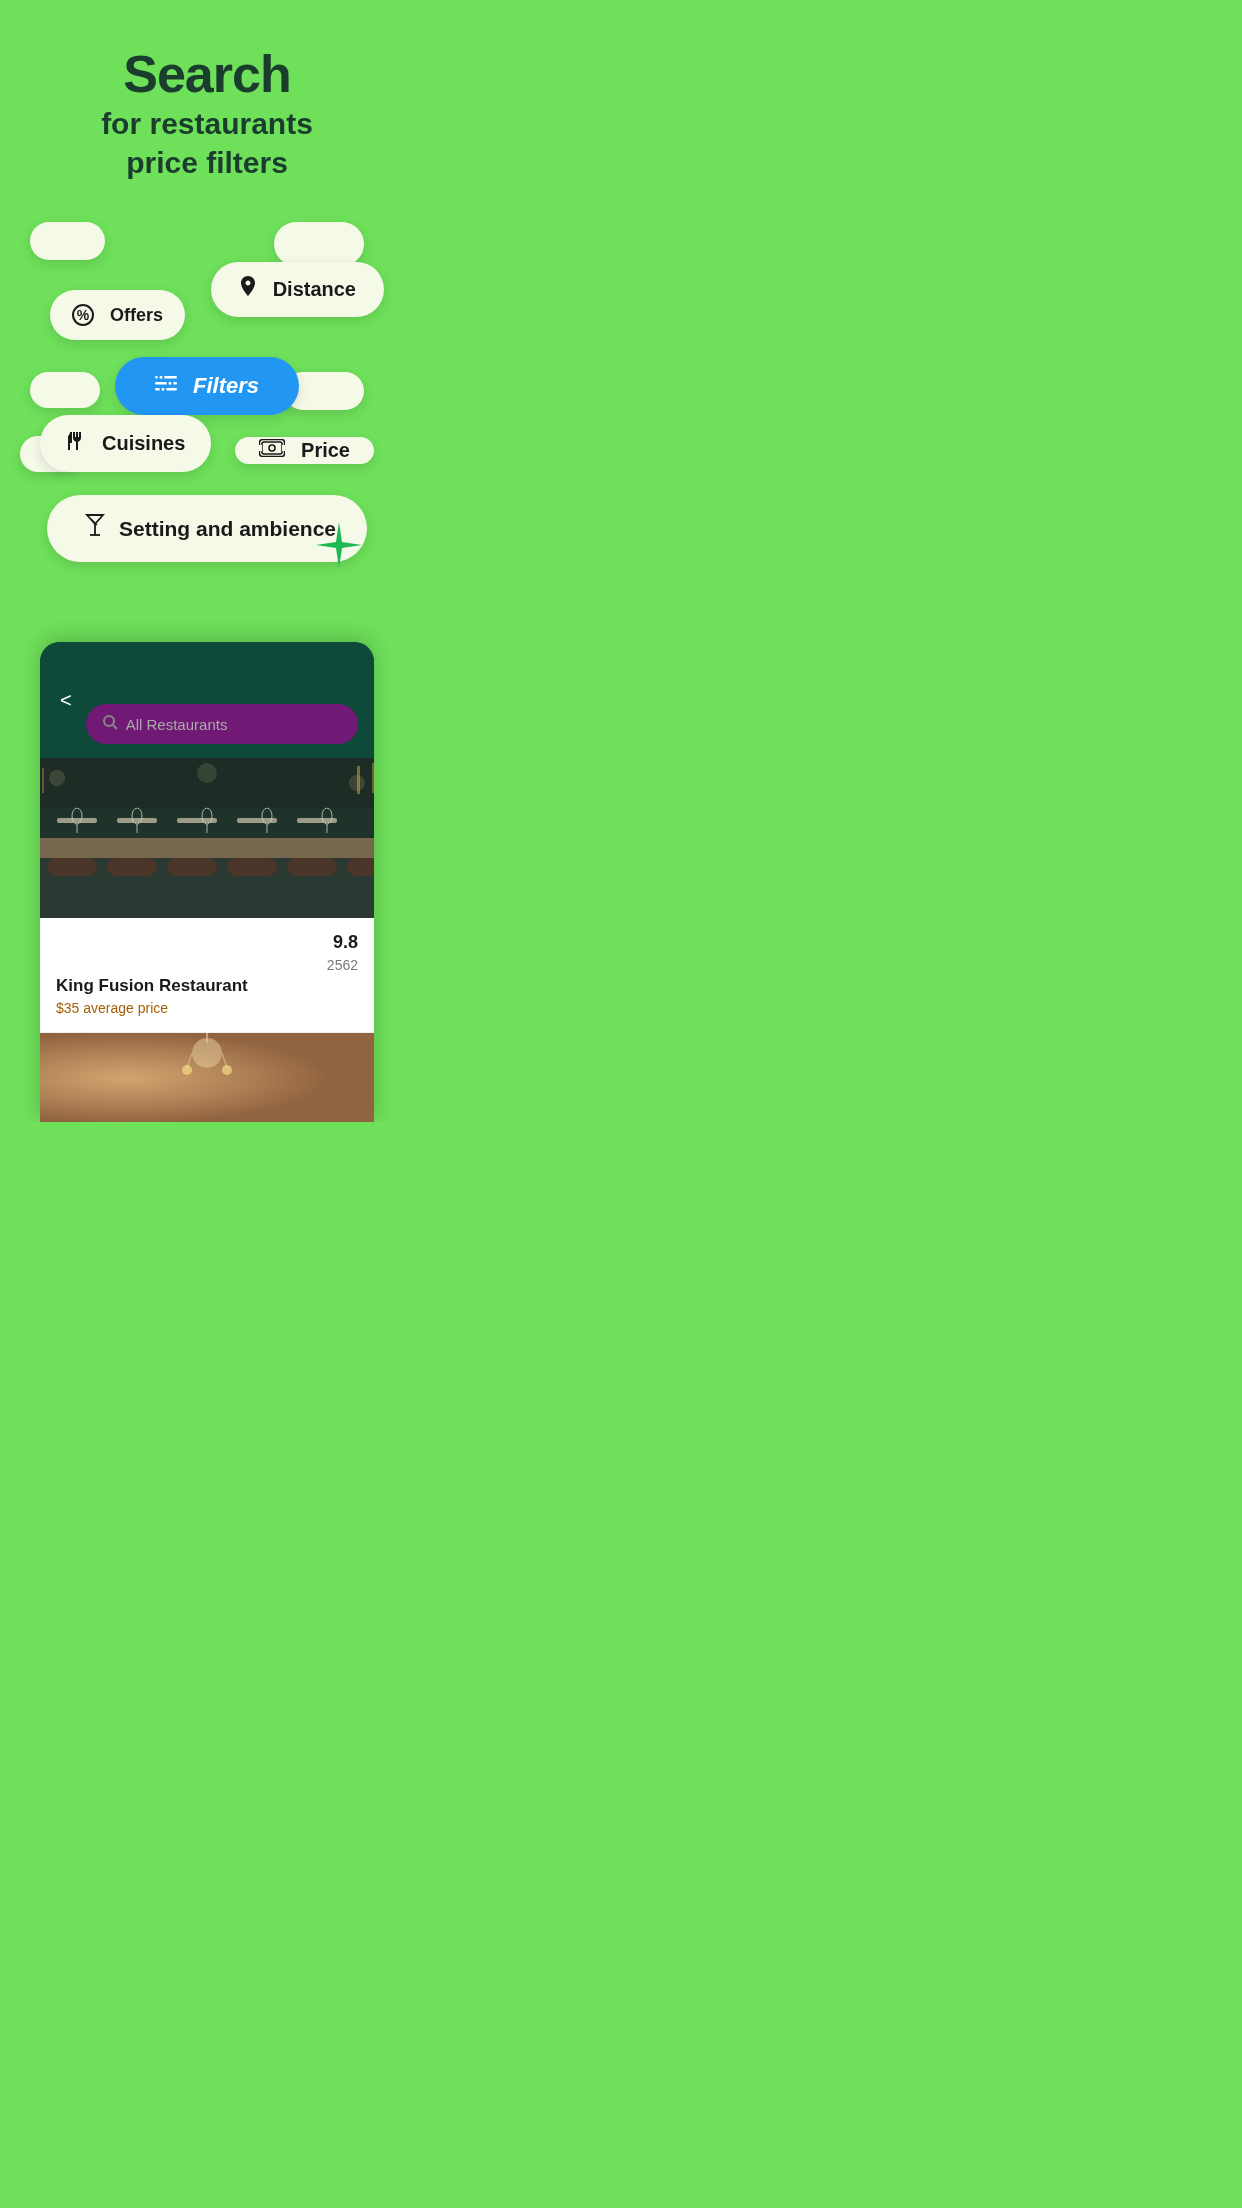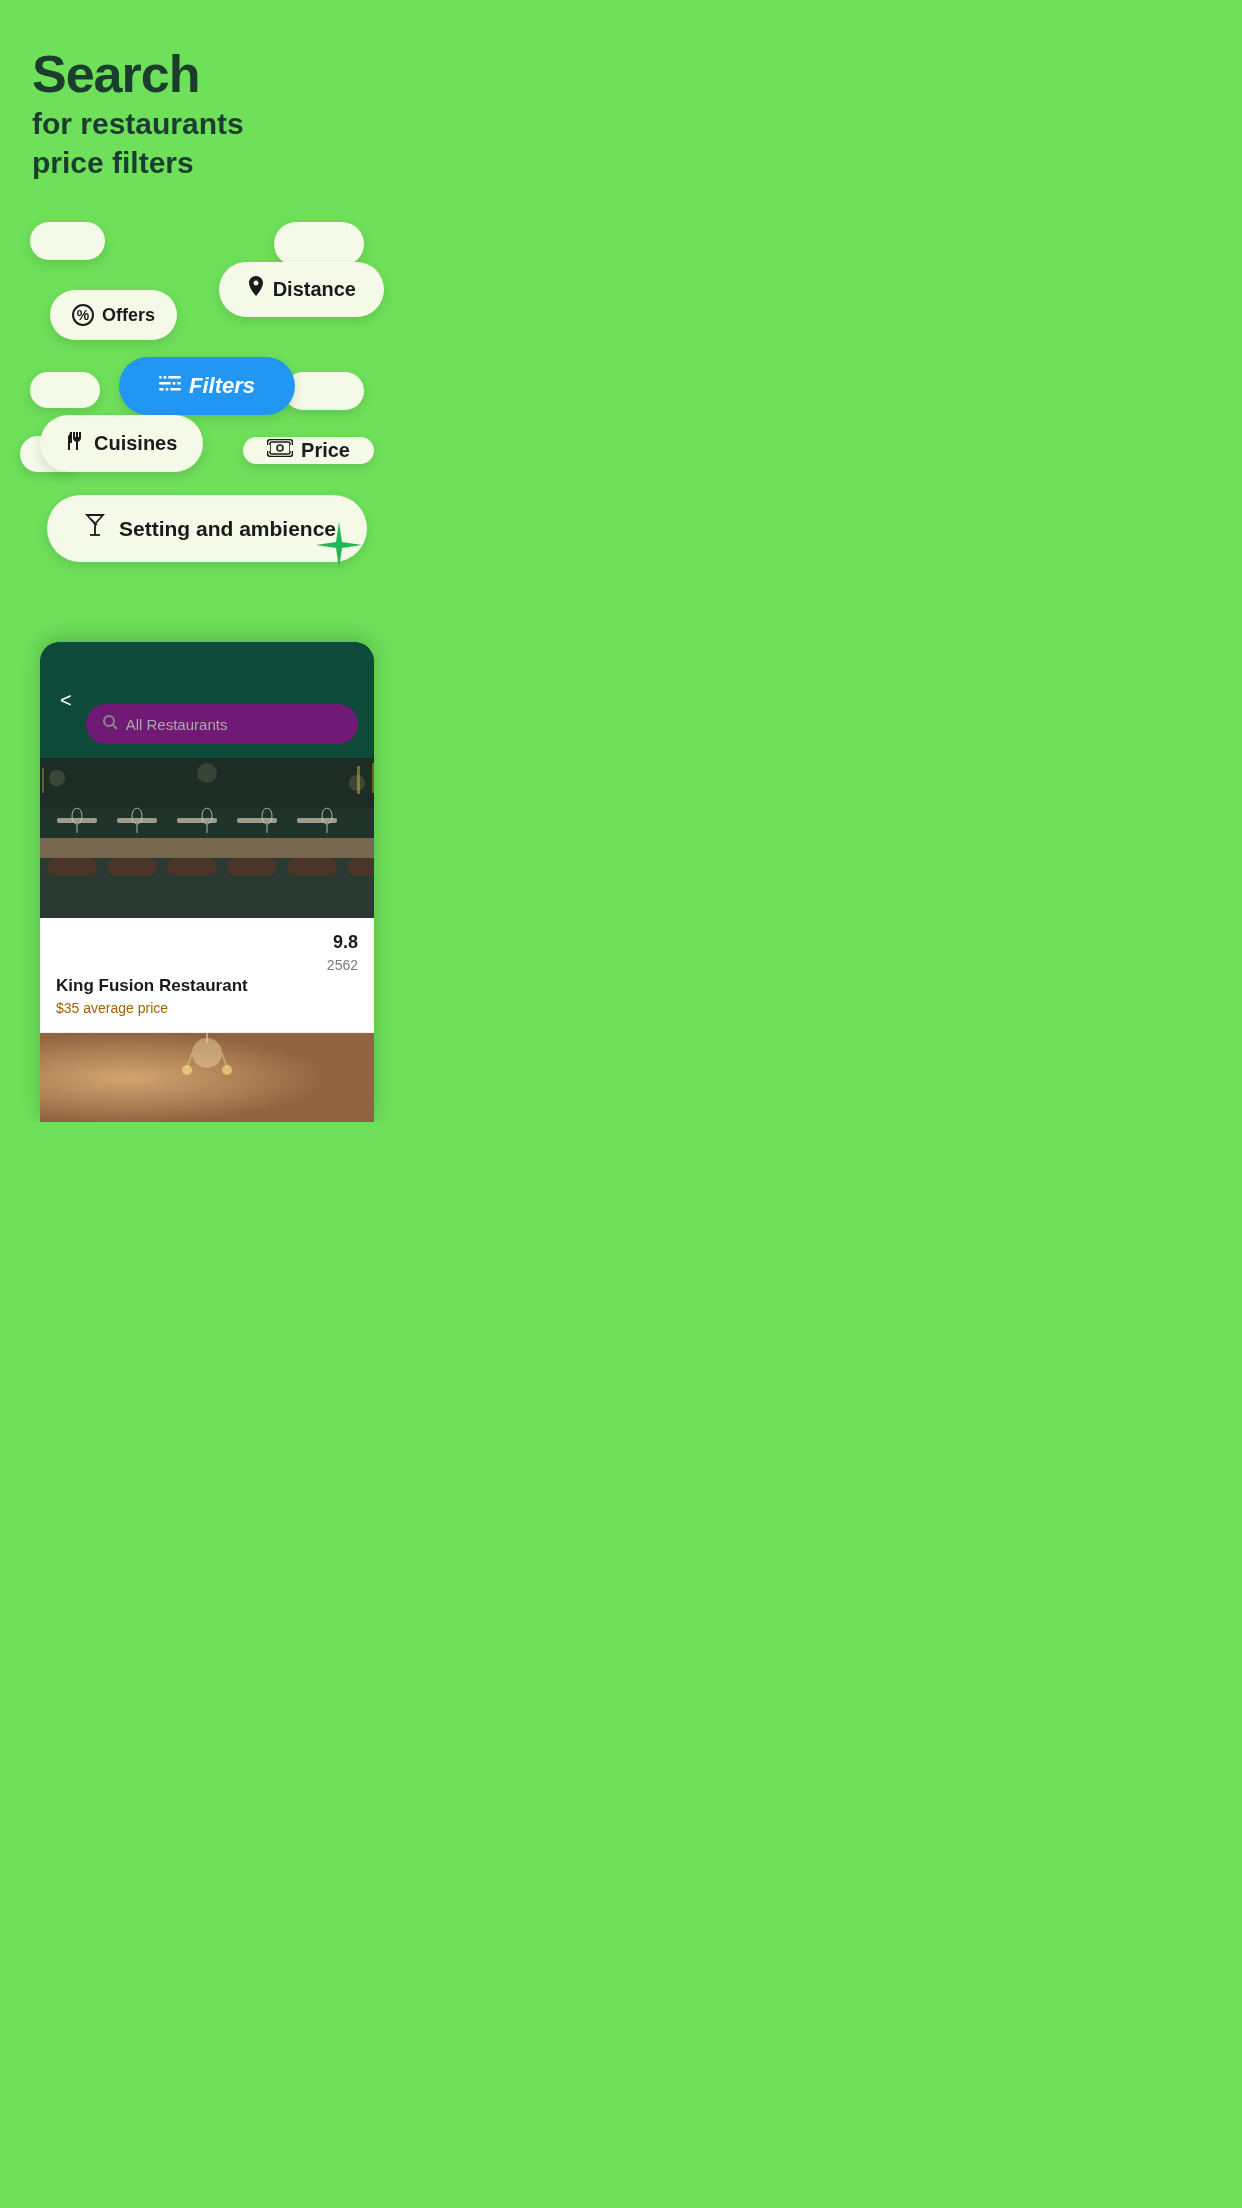--- a/index.html
+++ b/index.html
@@ -17,21 +17,21 @@
     .page-container {
       width: 100%;
       background-color: #6EE05A;
       min-height: 736px;
       position: relative;
       overflow: hidden;
     }
 
     
     .header {
-      text-align: left;
+      text-align: center;
       padding: 48px 32px 20px;
     }
 
     .header-title {
       font-size: 52px;
       font-weight: 900;
       color: #1a3d2e;
       line-height: 1.0;
       letter-spacing: -1px;
     }
@@ -52,21 +52,21 @@
       margin-top: 10px;
     }
 
     .pill {
       position: absolute;
       background: #f5f9e8;
       border-radius: 50px;
       display: flex;
       align-items: center;
       justify-content: space-between;
-      gap: 8px;
+      gap: 16px;
       font-size: 18px;
       font-weight: 700;
       color: #1a1a1a;
       box-shadow: 0 4px 12px rgba(0,0,0,0.12);
       white-space: nowrap;
       padding: 14px 24px;
     }
 
     .pill-offers {
       top: 78px;

